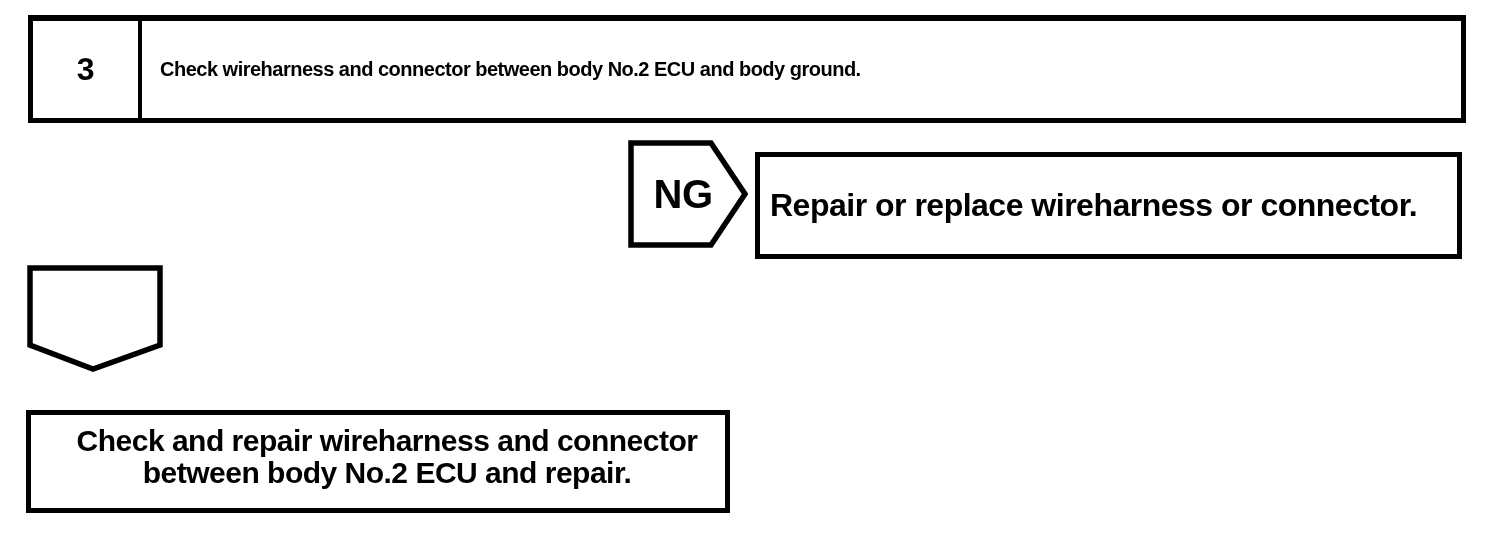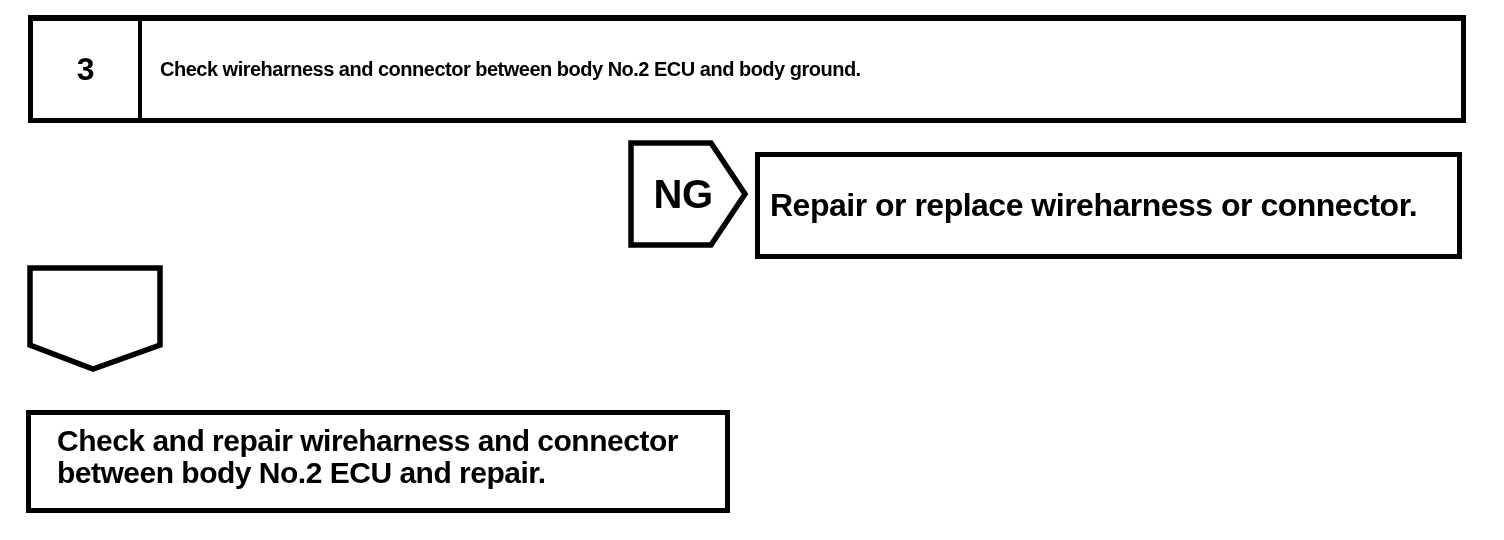--- a/index.html
+++ b/index.html
@@ -81,20 +81,21 @@
 
   
   .ok-box {
     position: absolute; left: 26px; top: 410px;
     width: 704px; height: 103px;
     border: 5px solid #000;
     padding: 10px 8px 0 26px;
     font-size: 30px;
     line-height: 32px;
     background: #fff;
+    text-align: center;
   }
 
   svg { display: block; }
 </style>
 </head>
 <body>
 
 <div class="canvas">
 
   <div class="step-box">

